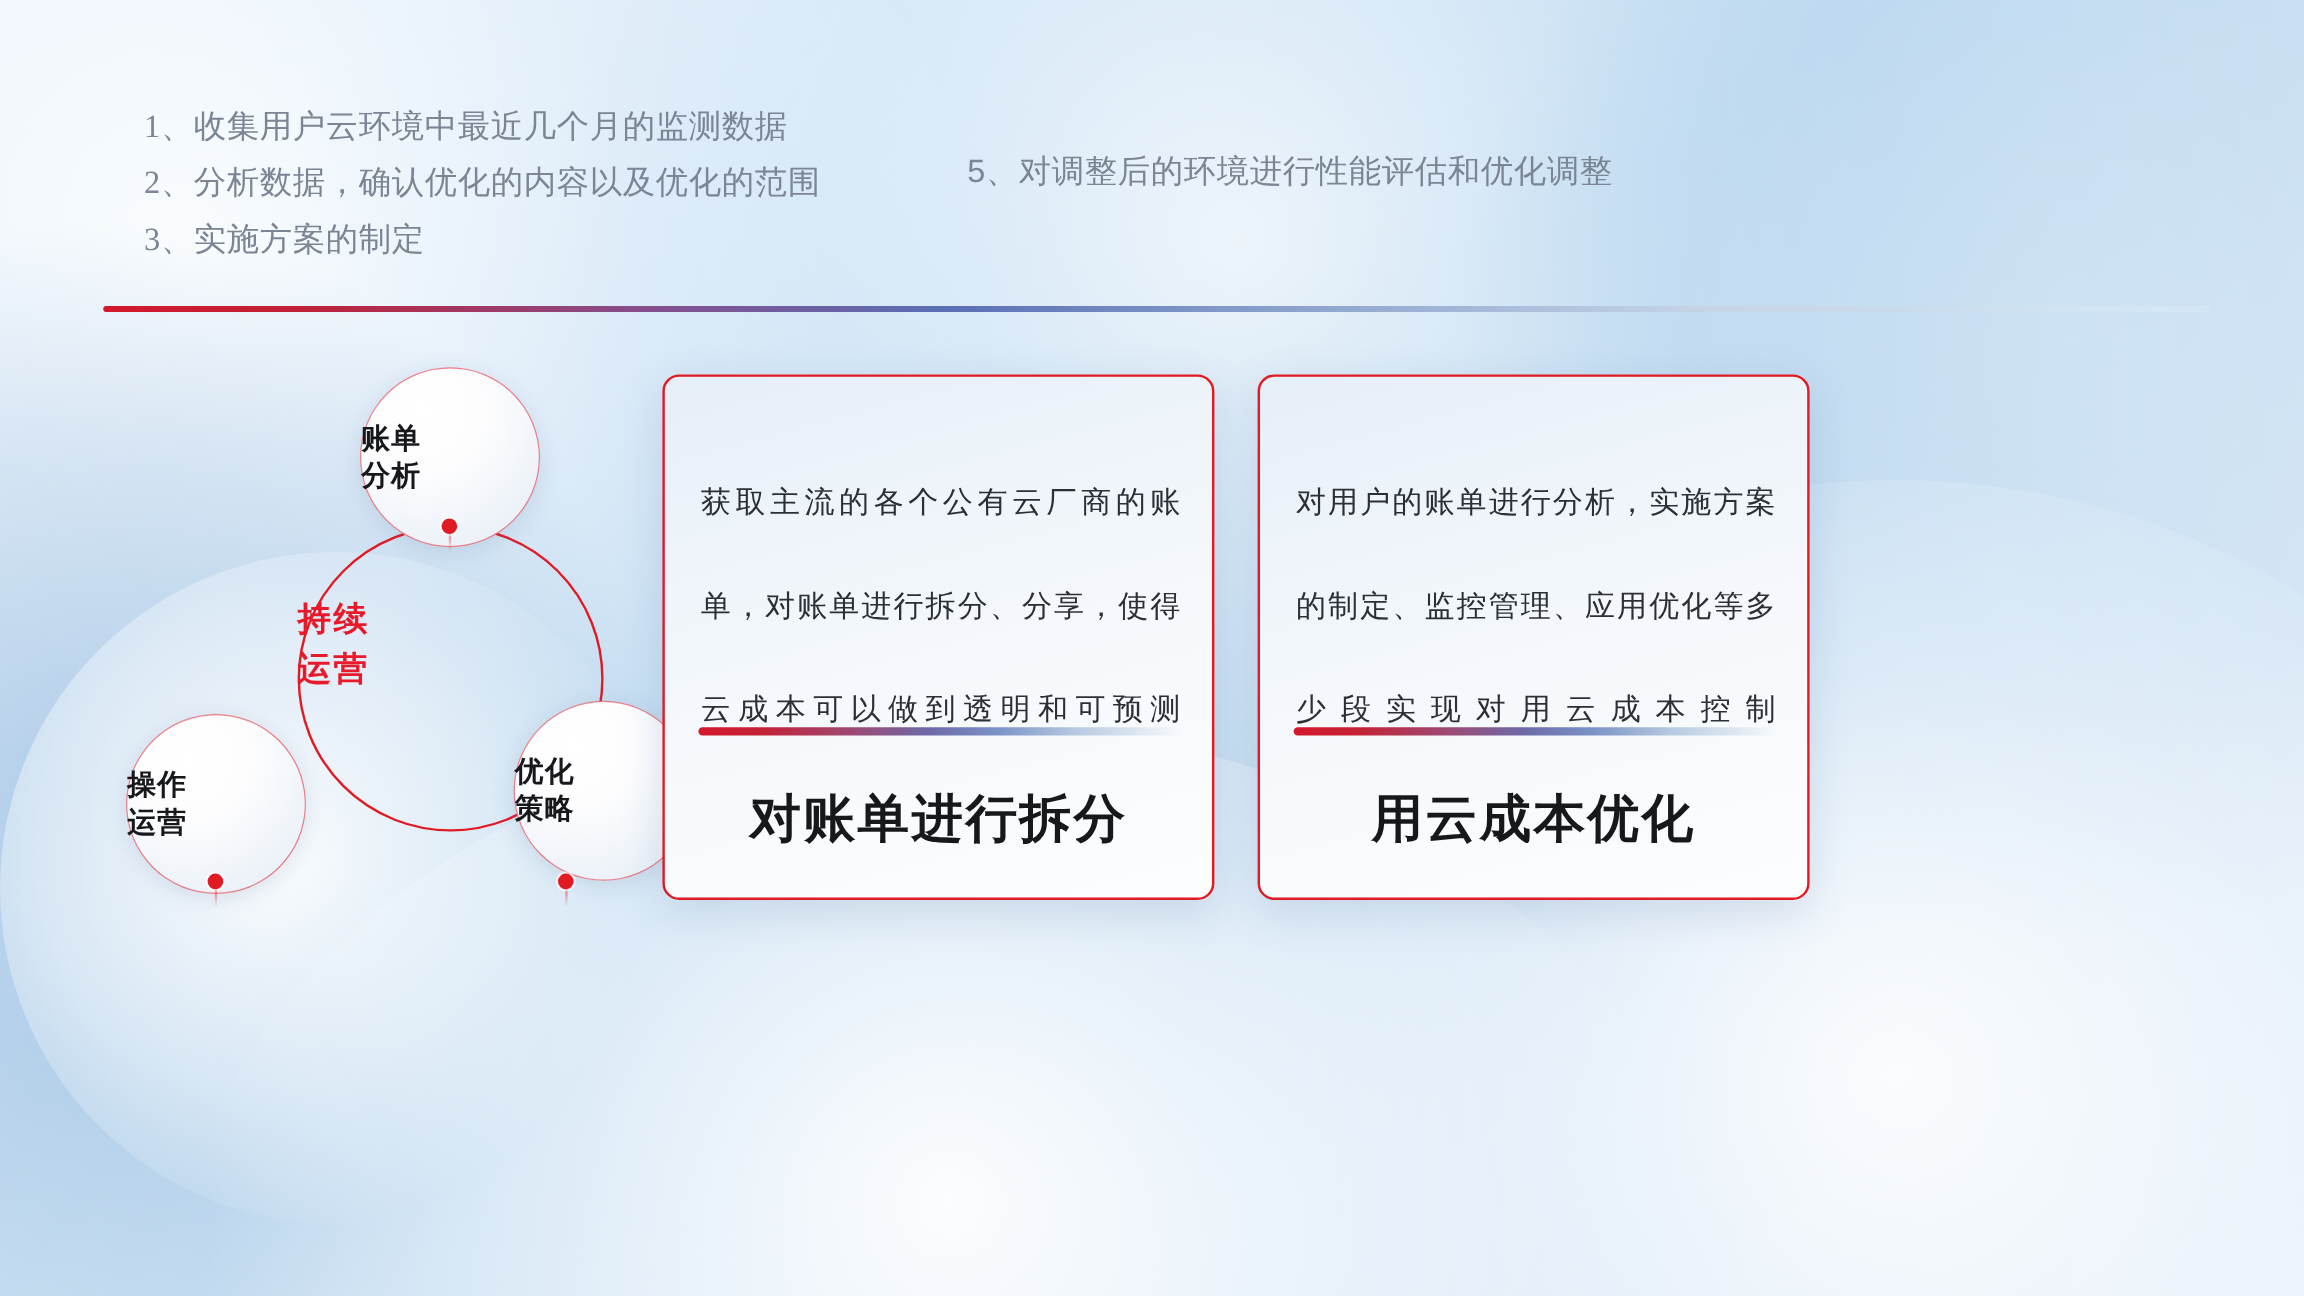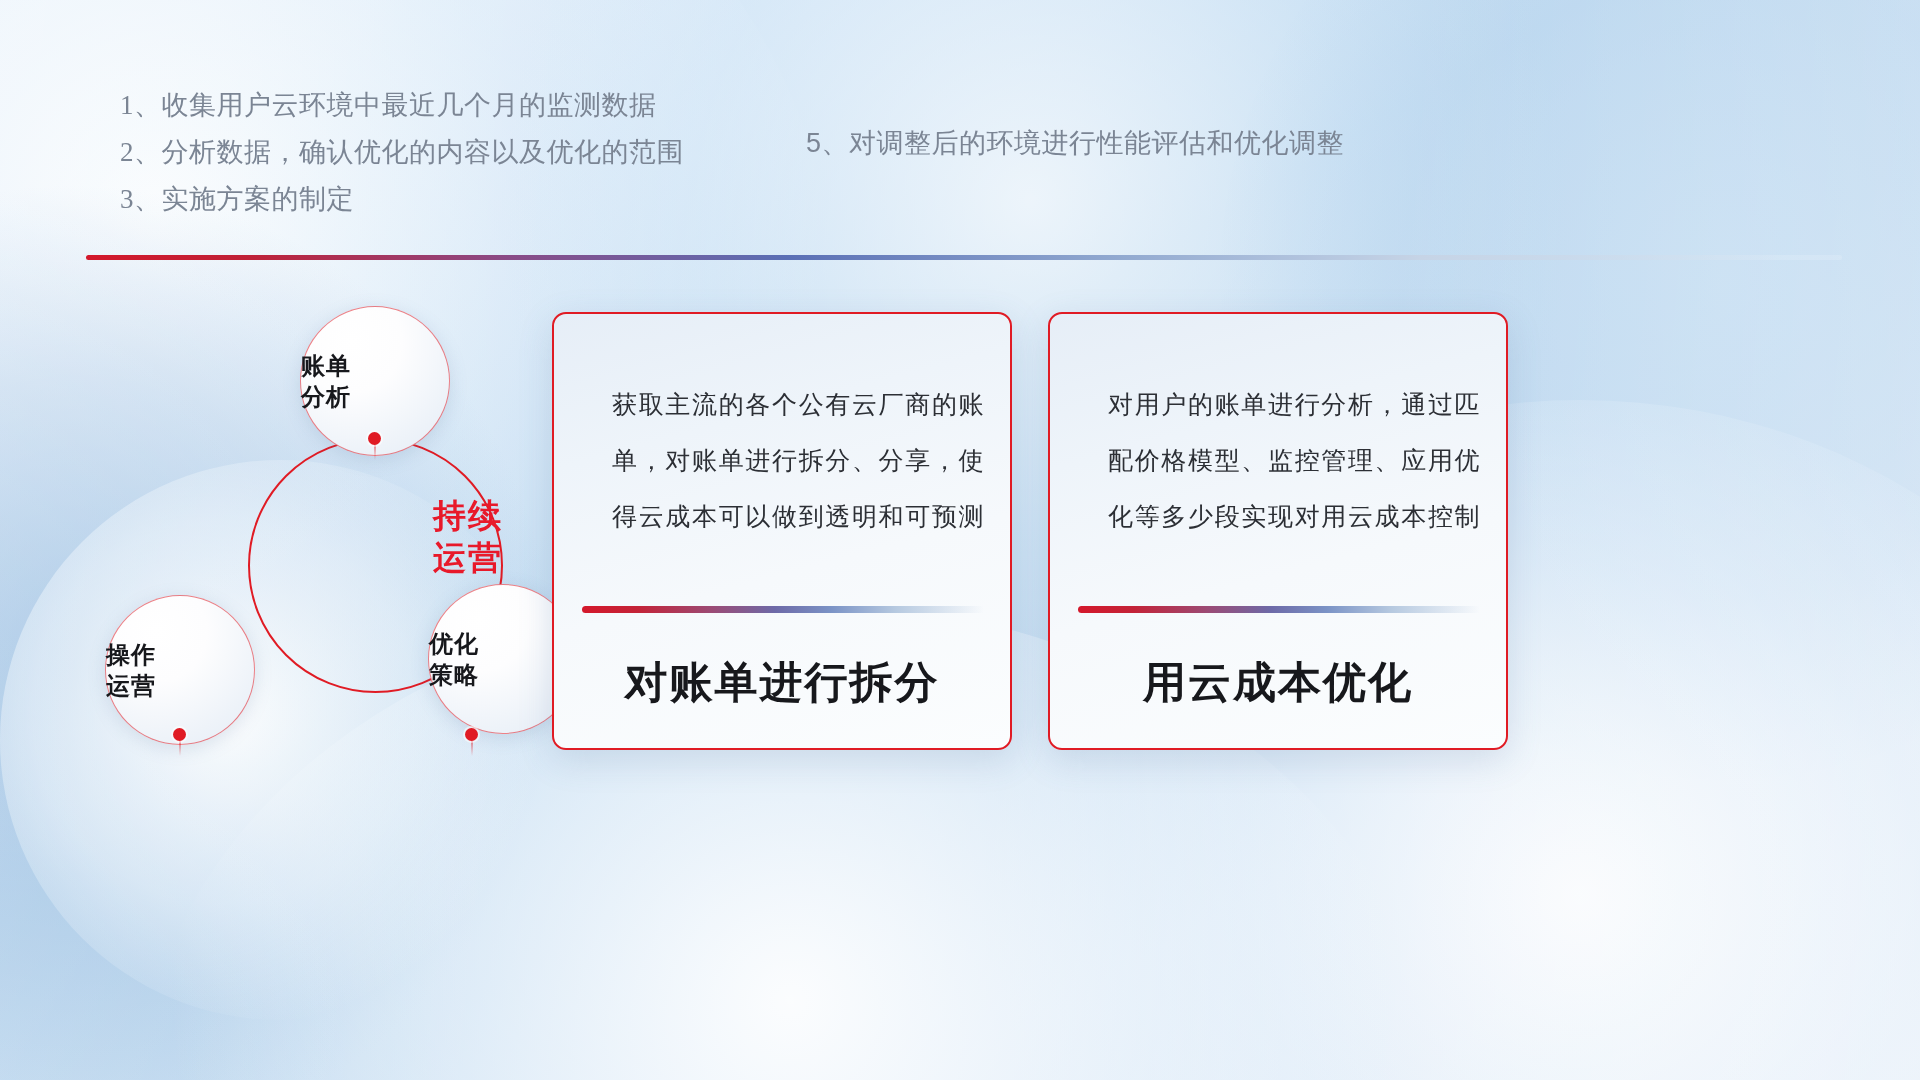--- a/index.html
+++ b/index.html
@@ -85,22 +85,22 @@
   }
   .lobe-top{left:220px;top:16px;}
   .lobe-left{left:25px;top:305px;}
   .lobe-right{left:348px;top:294px;}
   .lobe-label{
     text-align:center;color:#17181c;font-weight:700;
     font-size:24px;line-height:31px;letter-spacing:1px;
   }
   .center-label{
     position:absolute;left:168px;top:205px;width:255px;
-    text-align:right;color:#e8192a;font-weight:700;
-    font-size:33px;line-height:42px;letter-spacing:2px;
+    text-align:left;color:#e8192a;font-weight:700;
+    font-size:28px;line-height:42px;letter-spacing:2px;
   }
   .dot{
     position:absolute;width:13px;height:13px;border-radius:50%;
     background:#e01b24;box-shadow:0 0 0 2px rgba(255,255,255,.55);
   }
   .dot-top{left:288px;top:142px;}
   .dot-left{left:93px;top:438px;}
   .dot-right{left:385px;top:438px;}
   .tick{position:absolute;width:2px;height:16px;background:linear-gradient(180deg,rgba(224,27,36,.55),rgba(224,27,36,0));}
   .tick-top{left:294px;top:154px;}
@@ -113,22 +113,22 @@
     border:2px solid #e01b24;border-radius:14px;
     background:linear-gradient(165deg,#e6eef7 0%,#eef4fa 28%,#f6f9fc 58%,#fbfdfe 100%);
     box-shadow:0 10px 34px rgba(84,118,162,.18);
     box-sizing:border-box;
     overflow:hidden;
   }
   .card-1{left:552px;}
   .card-2{left:1048px;}
   .card-body{
     position:absolute;left:30px;right:26px;top:62px;
-    color:#2c2f35;font-size:25px;line-height:56px;letter-spacing:.4px;
-    text-align:justify;text-align-last:justify;margin-left:28px;
+    color:#2c2f35;font-size:25px;line-height:86px;letter-spacing:.4px;
+    text-align:justify;text-align-last:justify;
   }
   .card-divider{
     position:absolute;left:28px;right:26px;top:292px;height:7px;border-radius:4px;
     background:linear-gradient(90deg,#d4182b 0%,#c32338 14%,#9c4a74 32%,#6d6aa8 48%,#7b93c6 62%,#b6c9e0 78%,rgba(255,255,255,0) 100%);
   }
   .card-title{
     position:absolute;left:0;right:0;top:340px;
     text-align:center;color:#17181c;font-weight:700;
     font-size:43px;letter-spacing:2px;
   }
@@ -199,18 +199,18 @@
     <div class="dot dot-right"></div>
   </div>
 
   <div class="card card-1">
     <div class="card-body">获取主流的各个公有云厂商的账单，对账单进行拆分、分享，使得云成本可以做到透明和可预测</div>
     <div class="card-divider"></div>
     <div class="card-title">对账单进行拆分</div>
   </div>
 
   <div class="card card-2">
-    <div class="card-body">对用户的账单进行分析，通过匹配价格模型、监控管理、应用优化等多少段实现对用云成本控制</div>
+    <div class="card-body">对用户的账单进行分析，实施方案的制定、监控管理、应用优化等多少段实现对用云成本控制</div>
     <div class="card-divider"></div>
     <div class="card-title">用云成本优化</div>
   </div>
 
 </div>
 
 </body></html>

